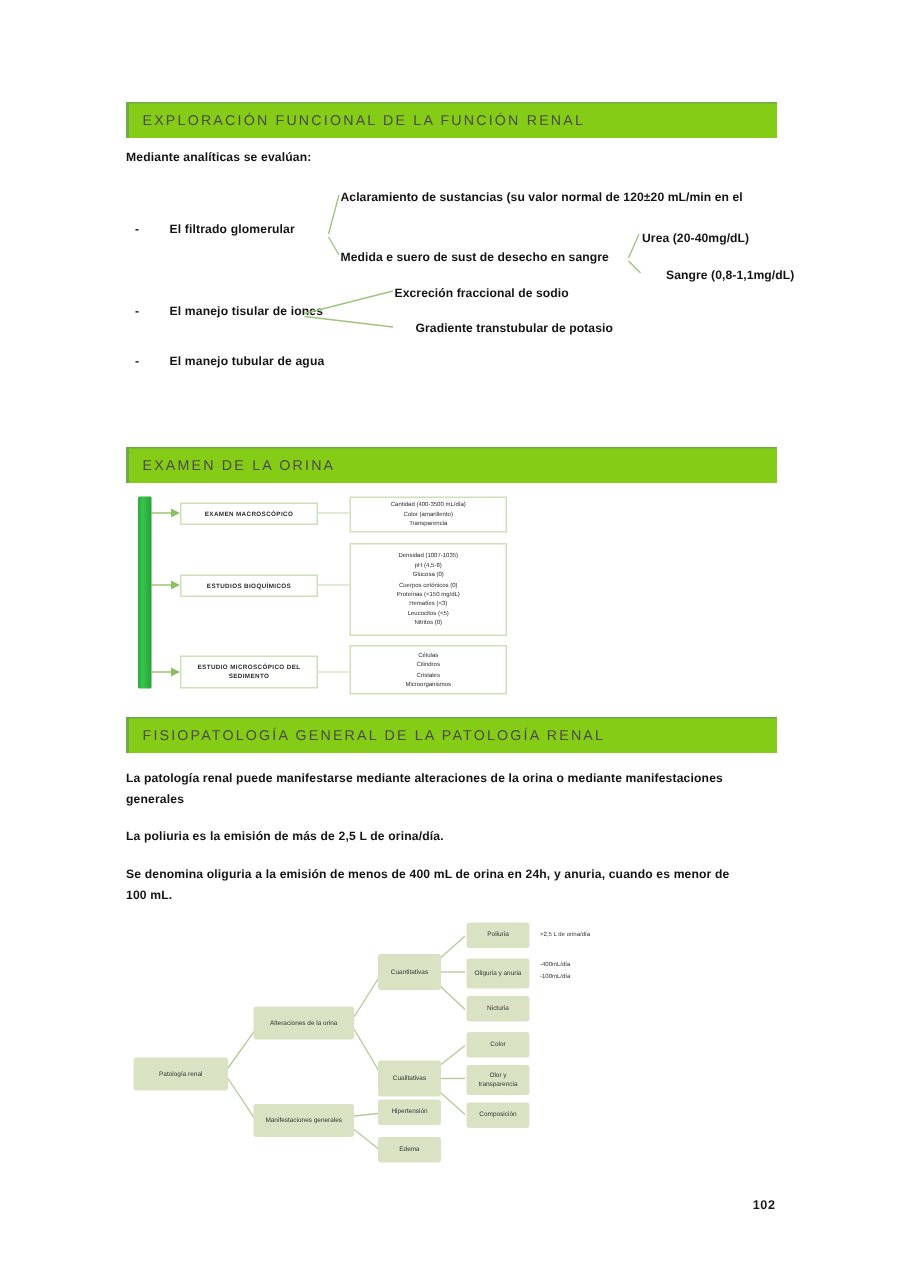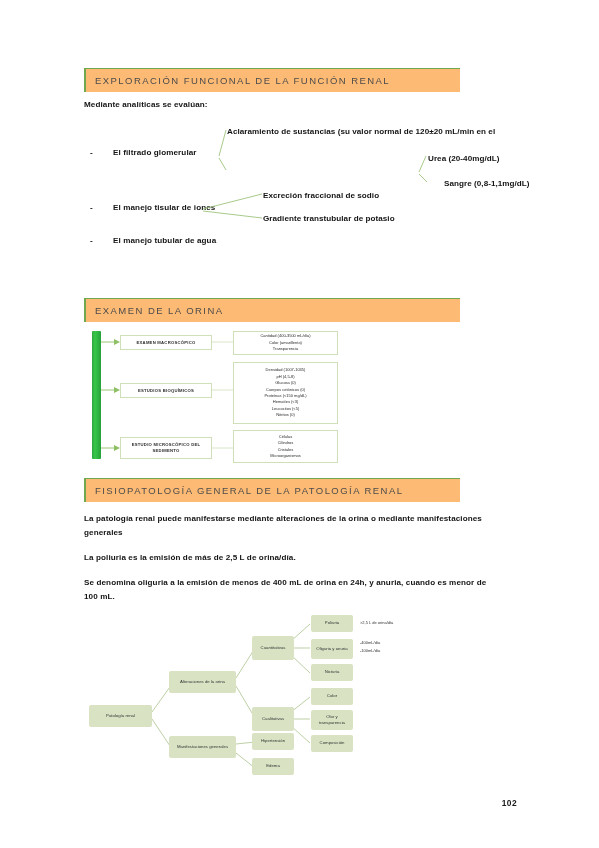--- a/index.html
+++ b/index.html
@@ -17,23 +17,23 @@
   }
   .page {
     position: absolute;
     inset: 0;
   }
 
   
   .section-head {
     position: absolute;
     left: 84px;
-    width: 376px;
+    width: 434px;
     box-sizing: border-box;
-    background: #fdba74;
+    background: #84cc16;
     border-top: 1.5px solid #6fa84f;
     border-left: 2.5px solid #6fa84f;
     padding: 6px 0 6px 9px;
     font-size: 9.5px;
     letter-spacing: 1.45px;
     color: #4b4b4b;
     font-weight: 400;
     white-space: nowrap;
   }
 
@@ -161,25 +161,26 @@
   <div class="dash" style="left:90px; top:148px;">-</div>
   <div class="bullet-row" style="left:113px; top:148px;">El filtrado glomerular</div>
 
   <div class="dash" style="left:90px; top:203px;">-</div>
   <div class="bullet-row" style="left:113px; top:203px;">El manejo tisular de iones</div>
 
   <div class="dash" style="left:90px; top:236px;">-</div>
   <div class="bullet-row" style="left:113px; top:236px;">El manejo tubular de agua</div>
 
   <div class="branch-text" style="left:227px; top:125px;">Aclaramiento de sustancias (su valor normal de 120±20 mL/min en el</div>
+  <div class="branch-text" style="left:227px; top:165px;">Medida e suero de sust de desecho en sangre</div>
   <div class="branch-text" style="left:428px; top:152px;">Urea (20-40mg/dL)</div>
   <div class="branch-text" style="left:444px; top:177px;">Sangre (0,8-1,1mg/dL)</div>
 
   <div class="branch-text" style="left:263px; top:189px;">Excreción fraccional de sodio</div>
-  <div class="branch-text" style="left:263px; top:212px;text-align:center;">Gradiente transtubular de potasio</div>
+  <div class="branch-text" style="left:277px; top:212px;text-align:center;">Gradiente transtubular de potasio</div>
 
   <svg class="connectors">
     <g stroke="#9ec47e" stroke-width="0.9" fill="none">
 
       <path d="M 219 156 L 226 130"></path>
       <path d="M 219 158 L 226 170"></path>
 
       <path d="M 419 172 L 426 156"></path>
       <path d="M 419 174 L 427 182"></path>
 

